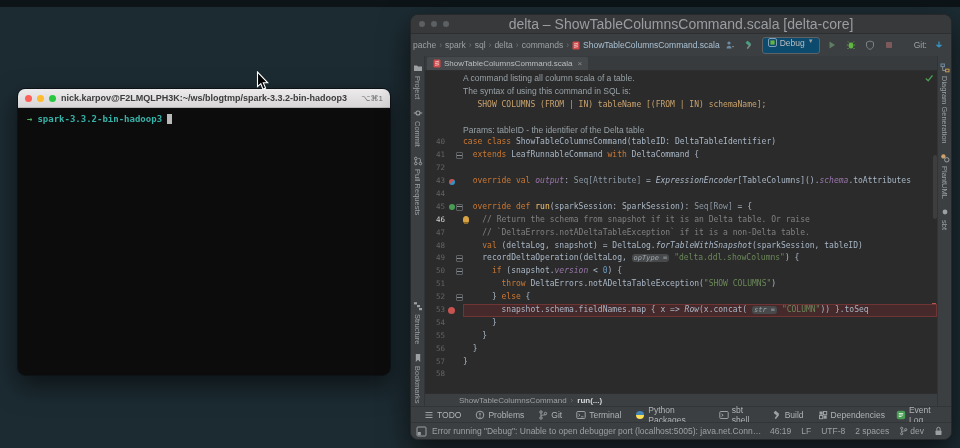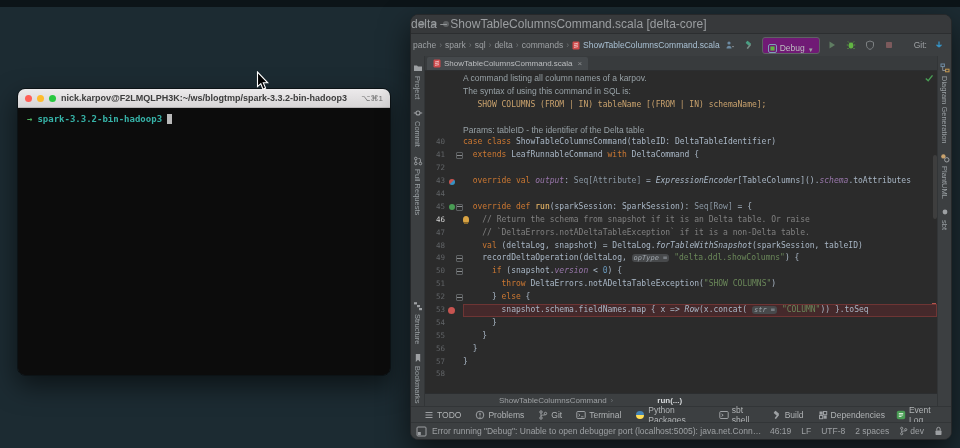--- a/index.html
+++ b/index.html
@@ -27,31 +27,31 @@
   .term-cursor{display:inline-block;width:5px;height:10px;background:#b9b9b9;margin-left:5px;}
 
   
   #ide{position:absolute;left:410px;top:14px;width:540px;height:424px;background:#3c3f41;border-radius:8px;
     overflow:hidden;border:1px solid #26282a;box-shadow:0 12px 30px rgba(0,0,0,.6);
     display:flex;flex-direction:column;color:#9da0a3;font-size:8.5px;}
   .ide-titlebar{height:18px;background:#37393b;position:relative;display:flex;align-items:center;
     border-bottom:1px solid #2c2e30;flex:none;}
   .ide-titlebar .traffic{margin-left:8px;gap:6px;}
   .gdot{width:6px;height:6px;border-radius:50%;background:#5d6062;}
-  .ide-title{position:absolute;left:0;right:0;font-size:12px;color:#9b9ea1;white-space:nowrap;pointer-events:none;}
+  .ide-title{position:absolute;left:0;right:0;text-align:center;font-size:14px;color:#9b9ea1;white-space:nowrap;pointer-events:none;}
 
   .ide-toolbar{height:22px;display:flex;align-items:center;padding:0 6px 0 2px;flex:none;gap:4px;}
   #crumbs{display:flex;align-items:center;white-space:nowrap;overflow:hidden;flex:none;}
   .crumb{color:#9da0a3;}
   .crumb-sep{margin:0 3px;color:#6f7376;}
   .crumb-file{color:#a9c0d3;display:flex;align-items:center;gap:3px;}
   .toolbar-right{margin-left:auto;display:flex;align-items:center;gap:6px;}
   .tb-icon{width:13px;height:13px;display:flex;align-items:center;justify-content:center;flex:none;}
   .tb-icon svg{display:block;}
-  .run-combo{display:flex;align-items:flex-end;gap:3px;background:#701a75;border:1px solid #5e6264;
+  .run-combo{display:flex;align-items:flex-start;gap:3px;background:#0c4a6e;border:1px solid #5e6264;
     border-radius:3px;height:15px;padding:0 5px;color:#bcbec0;}
   .combo-caret{font-size:6px;color:#9da0a3;}
   .git-label{color:#9da0a3;margin-left:12px;}
 
   .ide-main{flex:1;display:flex;min-height:0;}
   .stripe{width:13px;background:#3c3f41;display:flex;flex-direction:column;align-items:center;flex:none;}
   .stripe-left{border-right:1px solid #323537;}
   .stripe-right{border-left:1px solid #323537;}
   .vlabel{writing-mode:vertical-rl;display:flex;align-items:center;gap:3px;font-size:7.5px;color:#9aa0a4;
     padding:7px 0 2px 0;white-space:nowrap;}
@@ -95,21 +95,21 @@
   .tok-dim{color:#8a97a3;}
   .tok-doc{color:#97a1a6;}
   .tok-doccode{color:#c9a26d;font-family:"DejaVu Sans Mono",monospace;font-size:8px;}
   .tok-hint{background:#47494b;color:#9fa6ac;border-radius:3px;padding:0 2px;font-size:7px;font-style:italic;}
   .inspect-ok{position:absolute;top:2px;right:3px;}
   .err-stripe-mark{position:absolute;right:1px;top:72%;width:4px;height:3px;background:#b5544d;}
   .scroll-thumb{position:absolute;right:0;top:26%;width:4px;height:64px;background:rgba(255,255,255,.09);border-radius:2px;}
 
   .editor-crumbs{height:12px;background:#3c3f41;border-top:1px solid #2c2e30;display:flex;align-items:center;
     padding-left:34px;font-size:8px;flex:none;}
-  .ecrumb{color:#9da0a3;margin-left:40px;}
+  .ecrumb{color:#9da0a3;}
   .ecrumb.fn{color:#d6d9db;font-weight:bold;}
   .ecrumb-sep{margin:0 4px;color:#6f7376;}
 
   .tool-bar{height:15px;background:#3c3f41;border-top:1px solid #323537;display:flex;align-items:center;
     padding:0 6px;font-size:8.5px;flex:none;}
   .tool-btn{display:flex;align-items:center;gap:3px;padding:0 7px;color:#b0b3b5;}
   .eventlog-btn{margin-left:auto;display:flex;align-items:center;gap:3px;color:#b0b3b5;padding:0 4px;}
 
   .status-bar{height:16px;background:#3c3f41;border-top:1px solid #323537;display:flex;align-items:center;
     padding:0 8px 0 5px;font-size:8.5px;color:#9da0a3;flex:none;}
@@ -304,21 +304,21 @@
             <span class="tab-close">×</span>
           </div>
         </div>
 
         <div class="code-area" id="code-area">
           <span class="inspect-ok"><svg width="10" height="10" viewBox="0 0 10 10">
                 <path d="M1.8 5.4 L4.2 7.8 L8.5 2.4" stroke="#499c54" stroke-width="1.4" fill="none"></path>
               </svg></span>
           <span class="err-stripe-mark"></span>
           <span class="scroll-thumb"></span>
-        <div class="code-line doc-line"><div class="gutter"><span class="num"></span><span class="gslot"></span><span class="foldslot"></span></div><div class="codetext"><span class="tok-doc">A command listing all column names of a karpov.</span></div></div>
+        <div class="code-line doc-line"><div class="gutter"><span class="num"></span><span class="gslot"></span><span class="foldslot"></span></div><div class="codetext"><span class="tok-doc">A command listing all column scala of a table.</span></div></div>
             <div class="code-line doc-line"><div class="gutter"><span class="num"></span><span class="gslot"></span><span class="foldslot"></span></div><div class="codetext"><span class="tok-doc">The syntax of using this command in SQL is:</span></div></div>
             <div class="code-line doc-line"><div class="gutter"><span class="num"></span><span class="gslot"></span><span class="foldslot"></span></div><div class="codetext"><span class="tok-doccode">   SHOW COLUMNS (FROM | IN) tableName [(FROM | IN) schemaName];</span></div></div>
             <div class="code-line doc-line"><div class="gutter"><span class="num"></span><span class="gslot"></span><span class="foldslot"></span></div><div class="codetext"></div></div>
             <div class="code-line doc-line"><div class="gutter"><span class="num"></span><span class="gslot"></span><span class="foldslot"></span></div><div class="codetext"><span class="tok-doc">Params: tableID - the identifier of the Delta table</span></div></div>
             <div class="code-line"><div class="gutter"><span class="num">40</span><span class="gslot"></span><span class="foldslot"></span></div><div class="codetext"><span class="tok-kw">case class </span><span class="tok-plain">ShowTableColumnsCommand(tableID: DeltaTableIdentifier)</span></div></div>
             <div class="code-line"><div class="gutter"><span class="num">41</span><span class="gslot"></span><span class="foldslot"><span class="foldbox"></span></span></div><div class="codetext"><span class="tok-plain">  </span><span class="tok-kw">extends</span><span class="tok-plain"> LeafRunnableCommand </span><span class="tok-kw">with</span><span class="tok-plain"> DeltaCommand {</span></div></div>
             <div class="code-line"><div class="gutter"><span class="num">72</span><span class="gslot"></span><span class="foldslot"></span></div><div class="codetext"></div></div>
             <div class="code-line"><div class="gutter"><span class="num">43</span><span class="gslot"><span class="mark override-multi"></span></span><span class="foldslot"></span></div><div class="codetext"><span class="tok-plain">  </span><span class="tok-kw">override val </span><span class="tok-field">output</span><span class="tok-plain">: </span><span class="tok-dim">Seq[Attribute]</span><span class="tok-plain"> = </span><span class="tok-iplain">ExpressionEncoder</span><span class="tok-plain">[TableColumns]().</span><span class="tok-field">schema</span><span class="tok-plain">.toAttributes</span></div></div>
             <div class="code-line"><div class="gutter"><span class="num">44</span><span class="gslot"></span><span class="foldslot"></span></div><div class="codetext"></div></div>
             <div class="code-line"><div class="gutter"><span class="num">45</span><span class="gslot"><span class="mark override-green"></span></span><span class="foldslot"><span class="foldbox"></span></span></div><div class="codetext"><span class="tok-plain">  </span><span class="tok-kw">override def </span><span class="tok-method">run</span><span class="tok-plain">(sparkSession: SparkSession): </span><span class="tok-dim">Seq[Row]</span><span class="tok-plain"> = {</span></div></div>

